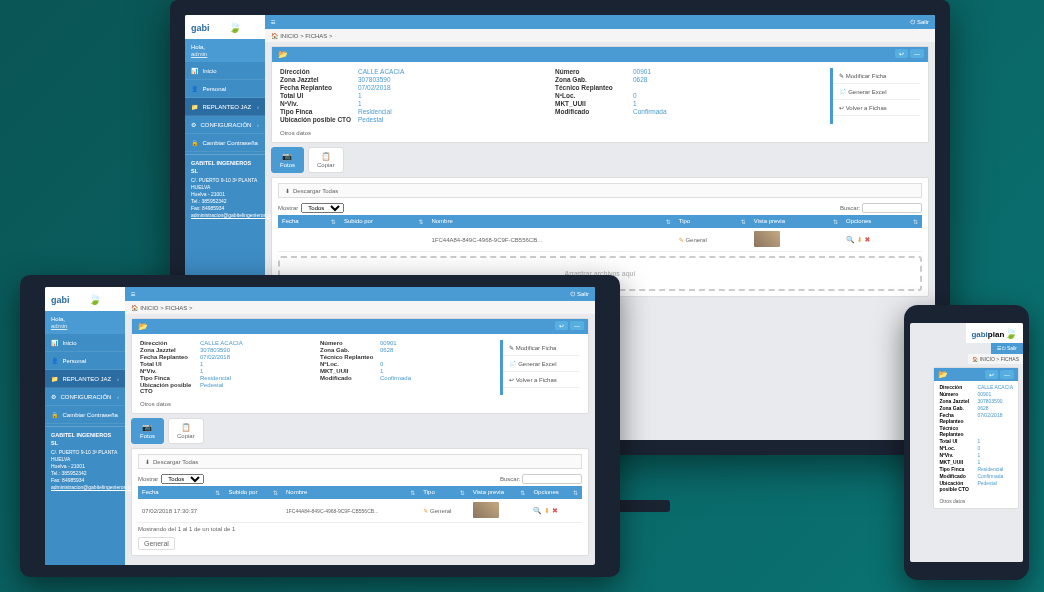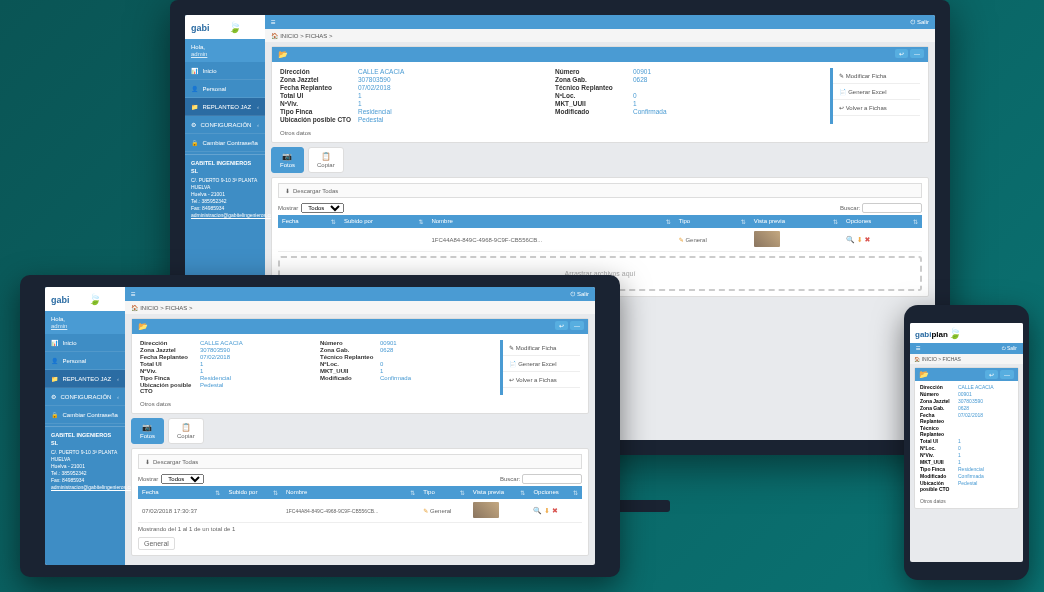--- a/index.html
+++ b/index.html
@@ -75,21 +75,21 @@
 .thumb{width:26px;height:16px;background:linear-gradient(45deg,#8a7560,#c4a880);display:inline-block;border-radius:1px;}
 .op-icons{display:flex;gap:2px;font-size:7px;}
 .op-icons span{cursor:pointer;}
 
 .dropzone{border:2px dashed #ccc;border-radius:3px;padding:12px;text-align:center;color:#aaa;font-size:7px;margin-top:4px;}
 
 .pager{padding:3px 0;font-size:6px;color:#666;}
 .page-btn{display:inline-block;border:1px solid #ddd;padding:2px 5px;border-radius:2px;color:#666;cursor:pointer;margin-top:2px;}
 
 
-.phone-app{width:100%;height:100%;display:flex;flex-direction:column;font-size:5px;}
+.phone-app{width:100%;height:100%;display:flex;flex-direction:column;font-size:5px;align-items:flex-end;}
 .phone-app .logo-area{height:20px;padding:3px 5px;}
 .phone-app .logo{font-size:8px;}
 .phone-app .topbar{font-size:5px;height:11px;}
 .phone-app .breadcrumb{font-size:5px;padding:2px 4px;}
 .phone-app .content{padding:3px 4px;}
 .phone-app .panel-head{padding:2px 4px;font-size:5px;}
 .phone-app .phone-data{padding:3px 5px;font-size:5px;}
 .phone-app .phone-row{display:flex;margin-bottom:1px;}
 .phone-app .phone-row .lbl{font-weight:bold;width:38px;flex-shrink:0;}
 .phone-app .phone-row .val{color:#4a9bd3;}

